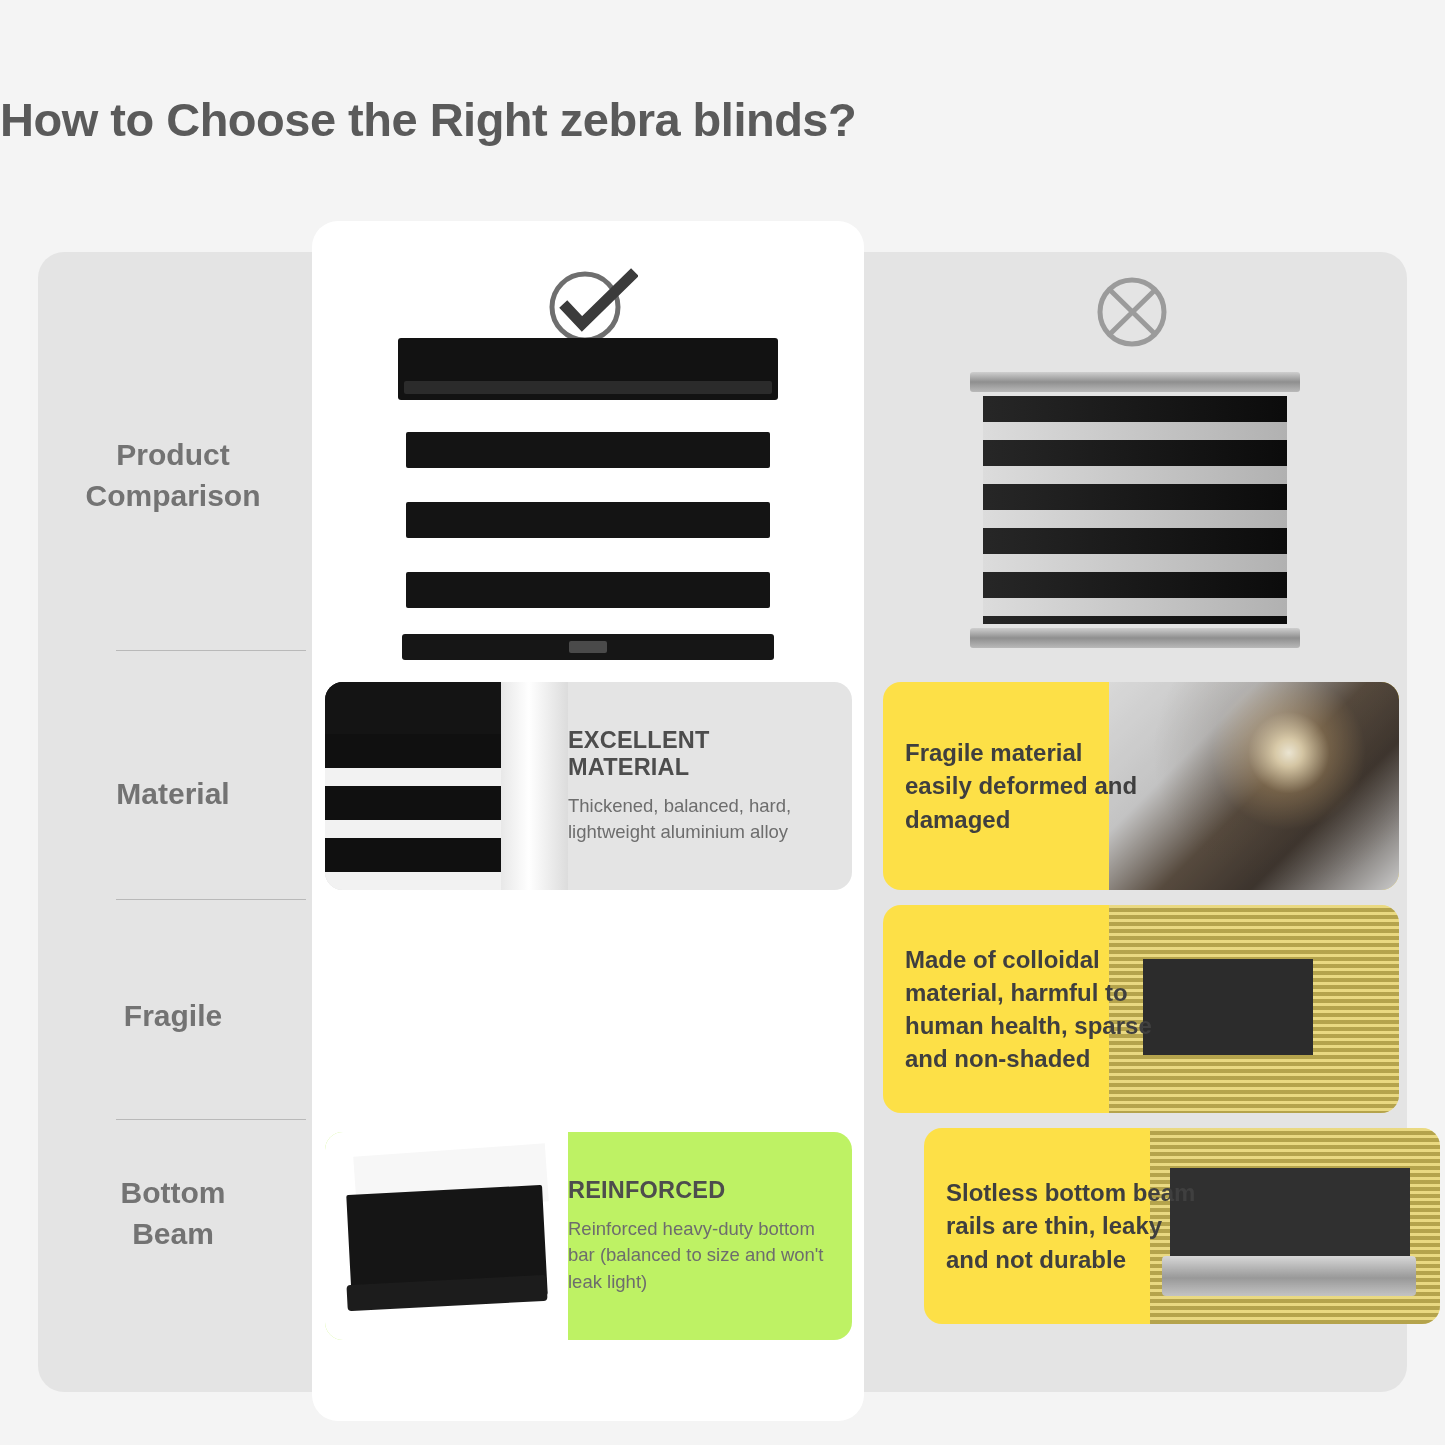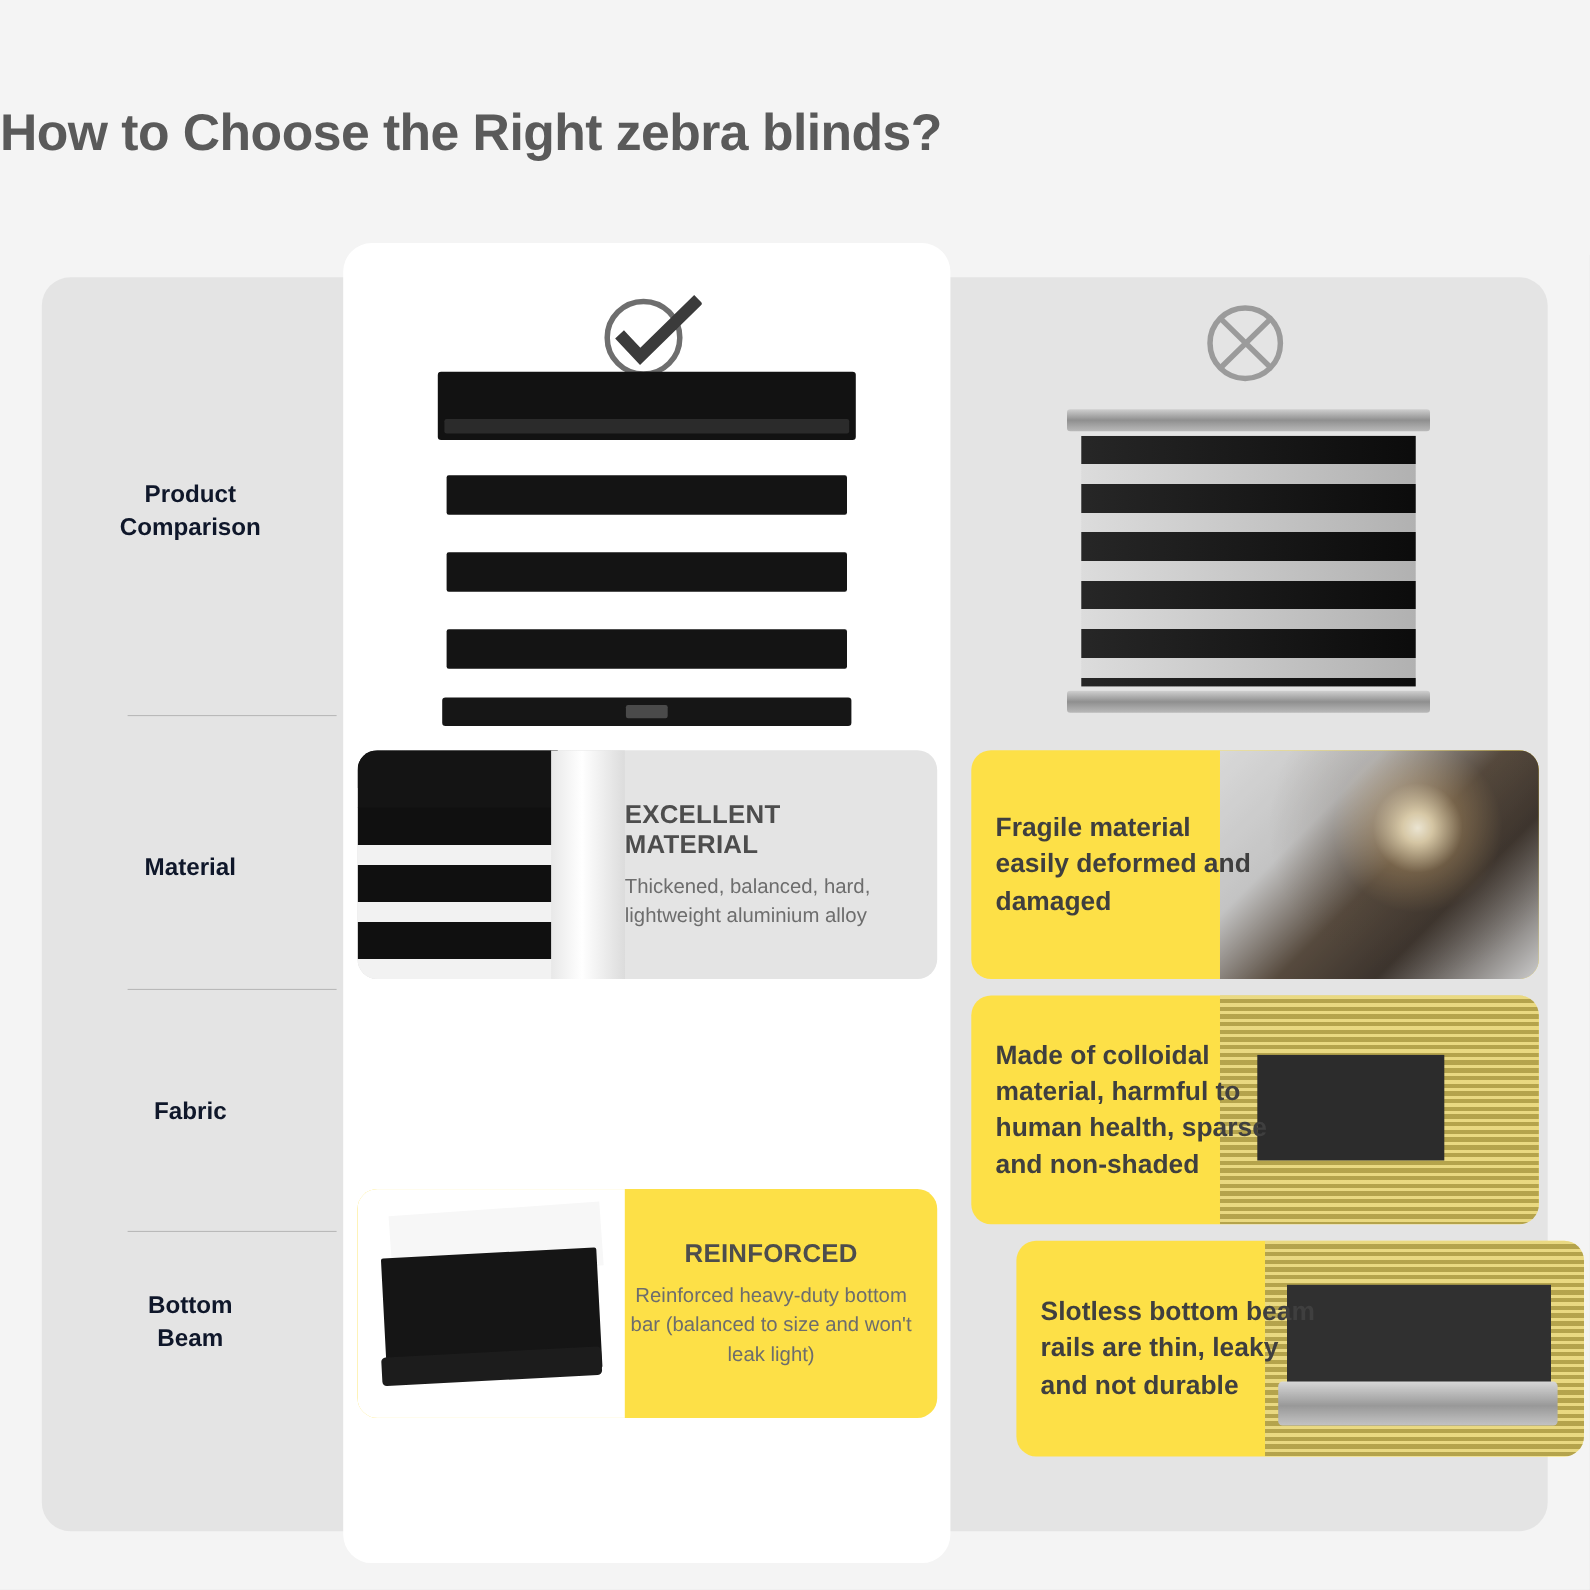--- a/index.html
+++ b/index.html
@@ -32,22 +32,22 @@
   
   .label-col {
     position: absolute;
     left: 38px; top: 252px;
     width: 270px; height: 1140px;
   }
   .row-label {
     position: absolute;
     left: 0; width: 270px;
     text-align: center;
-    color: #0f172a;
-    font-size: 22px;
+    color: #737373;
+    font-size: 30px;
     font-weight: bold;
     line-height: 1.38;
   }
   .divider {
     position: absolute;
     left: 78px; width: 190px; height: 1px;
     background: #b9b9b9;
   }
 
   
@@ -221,21 +221,21 @@
   <div class="center-card"></div>
 
   <div class="label-col">
     <div class="row-label" style="top:182px; white-space:pre-line;">Product
 Comparison</div>
     <div class="divider" style="top:398px;"></div>
 
     <div class="row-label" style="top:521px;">Material</div>
     <div class="divider" style="top:647px;"></div>
 
-    <div class="row-label" style="top:743px;">Fabric</div>
+    <div class="row-label" style="top:743px;">Fragile</div>
     <div class="divider" style="top:867px;"></div>
 
     <div class="row-label" style="top:920px; white-space:pre-line;">Bottom
 Beam</div>
   </div>
 
   <div class="mark" style="left:543px; top:262px; width:95px; height:85px;">
     <svg width="95" height="85" viewBox="0 0 95 85">
       <circle cx="42" cy="45" r="33" fill="none" stroke="#6e6e6e" stroke-width="5"></circle>
       <path d="M24 46 L39 62 L88 14" fill="none" stroke="#3b3b3b" stroke-width="11" stroke-linecap="square"></path>
@@ -289,21 +289,21 @@
 
   <div class="fcard bad" style="left:883px; top:905px; width:516px; height:208px;">
     <div class="bad-art">
       <div class="fineline"></div>
       <div class="darkbox"></div>
       <div class="overlay-grey"></div>
     </div>
     <div class="bad-text">Made of colloidal material, harmful to human health, sparse and non-shaded</div>
   </div>
 
-  <div class="fcard good" style="left:325px; top:1081px; width:527px; height:208px; background:#fde047;text-align:center;">
+  <div class="fcard good" style="left:325px; top:1132px; width:527px; height:208px; background:#bef264;">
     <div class="beam-art">
       <div class="beam-white"></div>
       <div class="beam-black"></div>
       <div class="beam-bar"></div>
     </div>
     <div class="fcard-text-good">
       <div class="good-head">REINFORCED</div>
       <div class="good-body">Reinforced heavy-duty bottom bar (balanced to size and won't leak light)</div>
     </div>
   </div>

